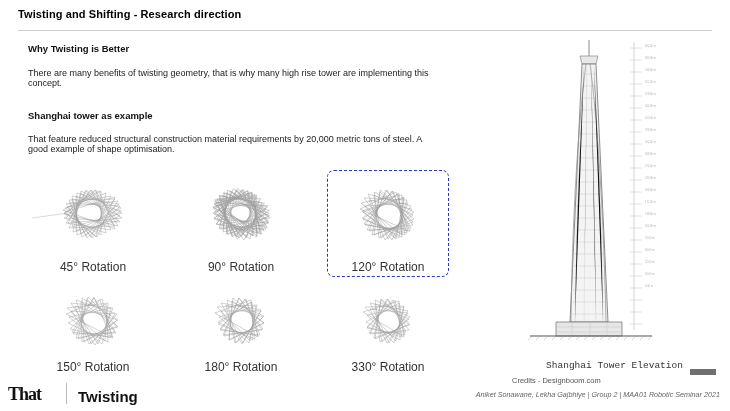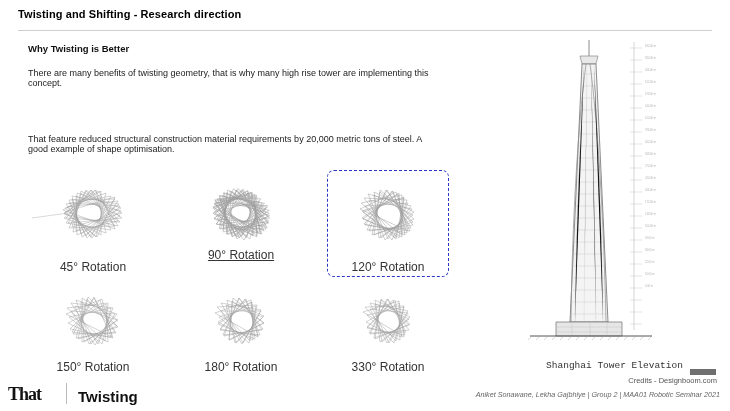--- a/index.html
+++ b/index.html
@@ -50,21 +50,21 @@
     border-radius:7px;
   }
 
   
   .tower-wrap{position:absolute;left:512px;top:34px;width:205px;height:320px;}
   .tower-cap{
     position:absolute;text-align:center;width:205px;left:512px;
     font-size:9.5px;color:#333;font-family:Liberation Mono, monospace;
   }
   .tower-credit{
-    position:absolute;text-align:right;width:205px;left:512px;
+    position:absolute;text-align:left;width:205px;left:512px;
     font-size:7.5px;color:#555;
   }
   .logo{
     position:absolute;left:8px;top:384px;
     font-size:18px;font-weight:bold;color:#111;
     font-family:"Liberation Serif", serif;letter-spacing:-1px;
   }
   .logo-bar{
     position:absolute;left:66px;top:383px;width:1px;height:21px;background:#bbb;
   }
@@ -82,20 +82,21 @@
 <body>
 
 <div class="slide">
 
   <div class="title">Twisting and Shifting - Research direction</div>
   <div class="title-rule"></div>
 
   <div class="h-sub" style="left:28px;top:43px;">Why Twisting is Better</div>
   <div class="p-text" style="left:28px;top:68px;">There are many benefits of twisting geometry, that is why many high rise tower are implementing this concept.</div>
 
+  <div class="h-sub" style="left:28px;top:110px;">Shanghai tower as example</div>
   <div class="p-text" style="left:28px;top:134px;"><span>That feature reduced structural construction material requirements by 20,000 metric tons of steel</span><span>. A good example of </span><b>shape optimisation.</b></div>
 
   <div class="highlight-box" style="left:327px;top:170px;width:120px;height:105px;"></div>
 
   <div class="fig" style="left:30px;top:175px;">
     <svg width="126" height="80" viewBox="0 0 126 80">
       <g stroke="#8a8a8a" stroke-width="0.45" fill="none" opacity="0.85">
         <g transform="translate(63,40)">
           <g id="t45">
             <path d="M -30 -5 L 6 -24 L 22 14 Z"></path>
@@ -140,21 +141,21 @@
           <path d="M 1 -24 L 25 14 L -21 14 Z"></path>
           <path d="M 7 -22 L 21 19 L -25 9 Z"></path>
           <path d="M 13 -19 L 16 22 L -27 3 Z"></path>
           <path d="M 18 -14 L 9 24 L -27 -3 Z"></path>
           <path d="M 22 -9 L 3 25 L -25 -10 Z"></path>
           <path d="M 25 -3 L -4 24 L -21 -15 Z"></path>
         </g>
       </g>
     </svg>
   </div>
-  <div class="fig-cap" style="left:178px;top:248px;text-decoration:underline;">90° Rotation</div>
+  <div class="fig-cap" style="left:178px;top:260px;">90° Rotation</div>
 
   <div class="fig" style="left:325px;top:175px;">
     <svg width="126" height="80" viewBox="0 0 126 80">
       <g stroke="#8a8a8a" stroke-width="0.45" fill="none" opacity="0.9">
         <g transform="translate(63,40)">
           <path d="M -28 -6 L 8 -23 L 20 16 Z"></path>
           <path d="M -27 -12 L 14 -20 L 14 20 Z"></path>
           <path d="M -24 -17 L 19 -15 L 7 23 Z"></path>
           <path d="M -20 -21 L 23 -9 L 0 24 Z"></path>
           <path d="M -14 -23 L 26 -3 L -7 23 Z"></path>

